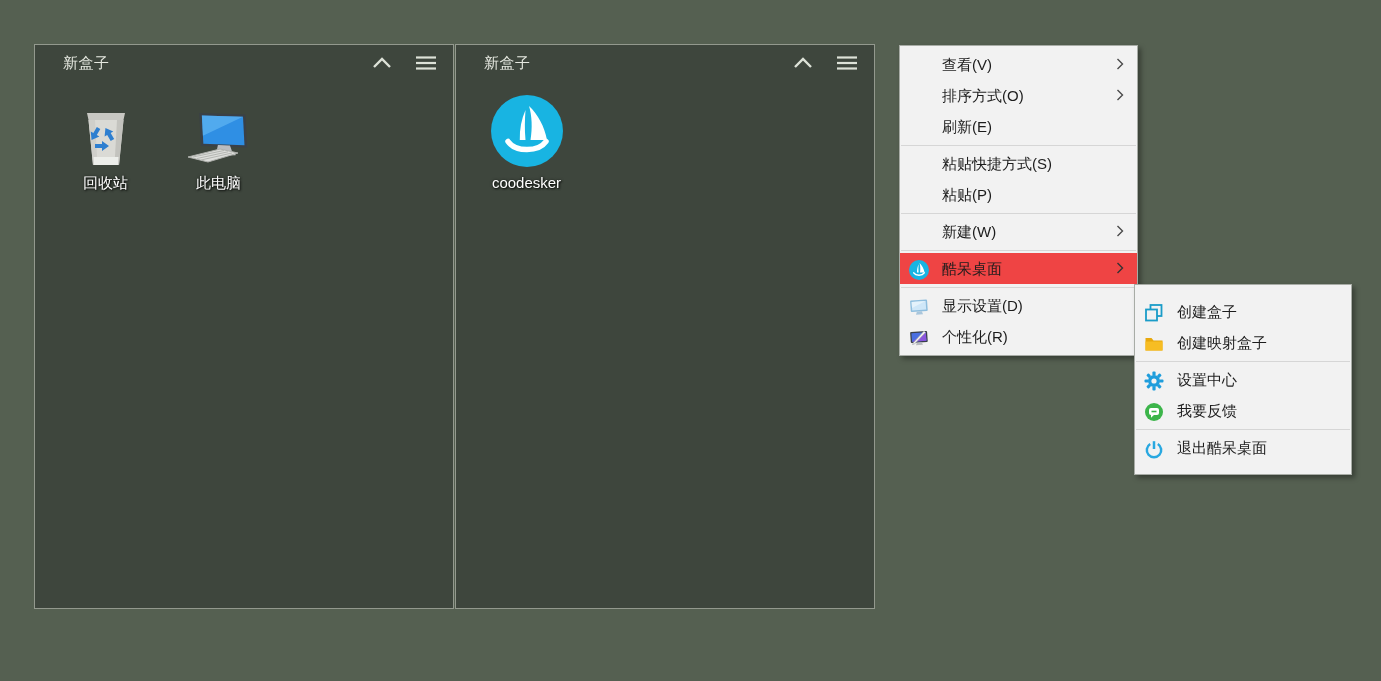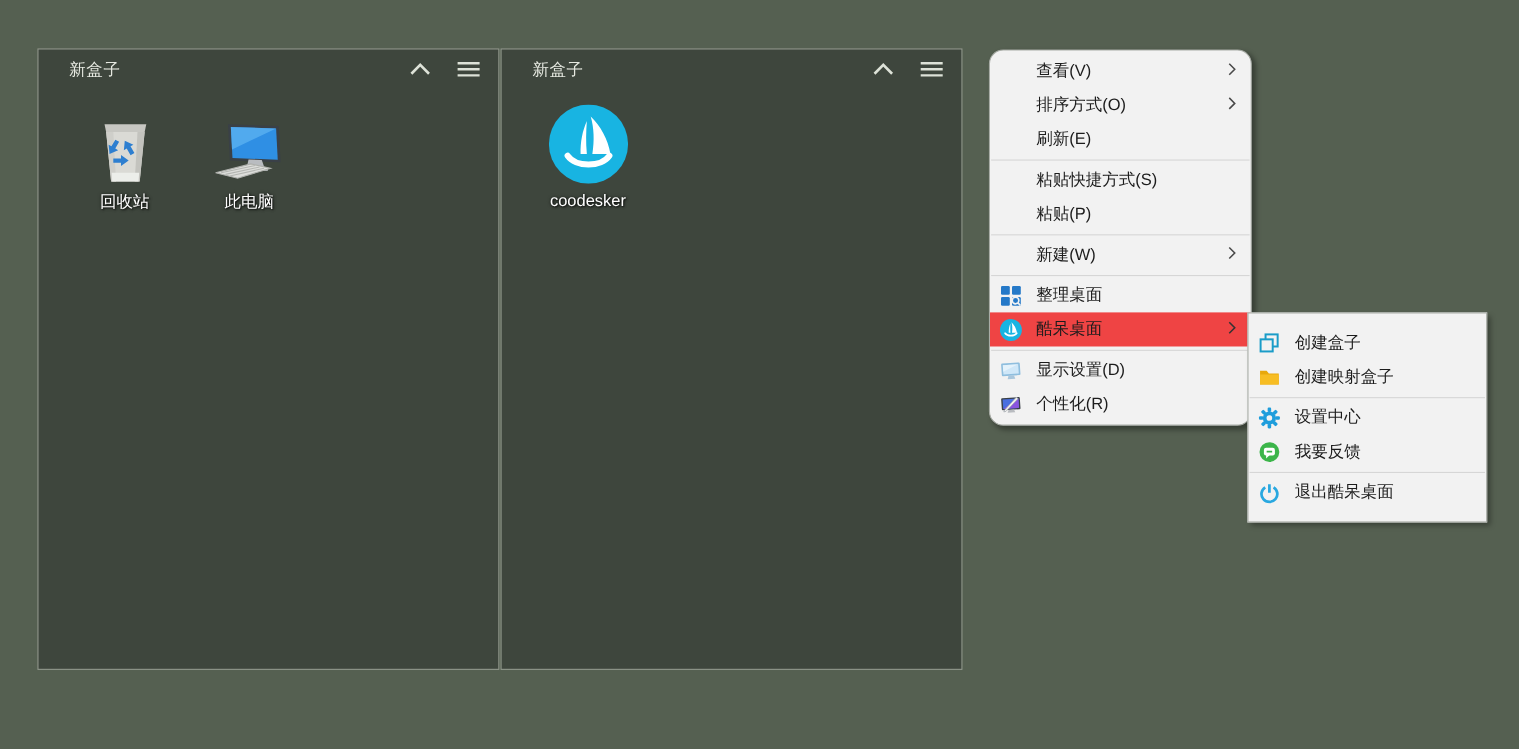--- a/index.html
+++ b/index.html
@@ -20,41 +20,41 @@
     height:36px; display:flex; align-items:center;
     padding:0 14px 0 28px; color:#e6e9e1; font-size:15px;
   }
   .box-title { flex:0 0 auto; letter-spacing:0.5px; }
   .box-header-spacer { flex:1; }
   .box-btn {
     width:26px; height:24px; display:flex; align-items:center; justify-content:center;
     margin-left:18px; cursor:pointer;
   }
   .box-btn svg { display:block; }
-  .box-body { display:flex; padding:10px 0 0 22px;text-align:center; }
+  .box-body { display:flex; padding:10px 0 0 14px;text-align:center; }
   .icon-cell {
     width:113px; display:flex; flex-direction:column; align-items:center;
   }
   .icon-slot {
     height:76px; display:flex; align-items:flex-end; justify-content:center;
   }
   .icon-label {
     margin-top:7px; color:#ffffff; font-size:15px;
     text-shadow:1px 1px 2px rgba(0,0,0,0.85), 0 0 3px rgba(0,0,0,0.6);
     white-space:nowrap;
   }
 
   
   .menu {
     position:absolute; background:#f2f2f2;
     border:1px solid #a8aca6;
     box-shadow:3px 3px 5px rgba(0,0,0,0.35);
     font-size:15px; color:#1c1c1c;
   }
-  .menu-main { left:899px; top:45px;  width:239px; padding:3px 0 3px 0; z-index:5;border-radius:13px; }
+  .menu-main { left:899px; top:45px;  width:239px; padding:3px 0 3px 0; z-index:5; }
   .menu-sub  { left:1134px; top:284px; width:218px; padding:11px 0; z-index:6; }
   .menu-item {
     position:relative; height:31px; line-height:31px;
     padding-left:42px; cursor:pointer; white-space:nowrap;
   }
   .menu-item.highlighted { background:#ef4444; }
   .menu-item .mi-icon {
     position:absolute; left:9px; top:50%; transform:translateY(-50%);
     width:20px; height:20px;
   }
@@ -208,33 +208,20 @@
 
   <div class="menu-item">
     <span>新建(W)</span>
     <span class="mi-arrow"><svg width="8" height="13" viewBox="0 0 8 13">
           <polyline points="1.5,1.5 6.5,6.5 1.5,11.5" fill="none" stroke="#4a4a4a" stroke-width="1.4"></polyline>
         </svg></span>
   </div>
 
   <div class="menu-sep"></div>
 
-  <div class="menu-item">
-    <span class="mi-icon">
-      <svg width="20" height="20" viewBox="0 0 20 20">
-        <rect x="1" y="1" width="8" height="8" rx="1.2" fill="#2579c8"></rect>
-        <rect x="11" y="1" width="8" height="8" rx="1.2" fill="#2579c8"></rect>
-        <rect x="1" y="11" width="8" height="8" rx="1.2" fill="#2579c8"></rect>
-        <rect x="11" y="11" width="8" height="8" rx="1.2" fill="#2579c8"></rect>
-        <circle cx="14.2" cy="14.2" r="3" fill="none" stroke="#f2f2f2" stroke-width="1.5"></circle>
-        <line x1="16.4" y1="16.4" x2="18.6" y2="18.6" stroke="#f2f2f2" stroke-width="1.5"></line>
-      </svg>
-    </span>
-    <span>整理桌面</span>
-  </div>
 
   <div class="menu-item highlighted">
     <span class="mi-icon">
       <svg width="20" height="20" viewBox="0 0 72 72">
         <circle cx="36" cy="36" r="36" fill="#18b4e2"></circle>
         <path d="M38 11 C 41 21, 41.5 33, 39.5 45 L 56 45 C 53.5 31.5, 47 19.5, 38 11 Z" fill="#ffffff"></path>
         <path d="M34.5 15 C 30.5 24, 28.5 34, 28.8 45 L 34.5 45 C 33.5 34, 33.8 24.5, 34.5 15 Z" fill="#ffffff"></path>
         <path d="M17 46.5 A 21 14 0 0 0 55 46.5" fill="none" stroke="#ffffff" stroke-width="5.5" stroke-linecap="round"></path>
       </svg>
     </span>

